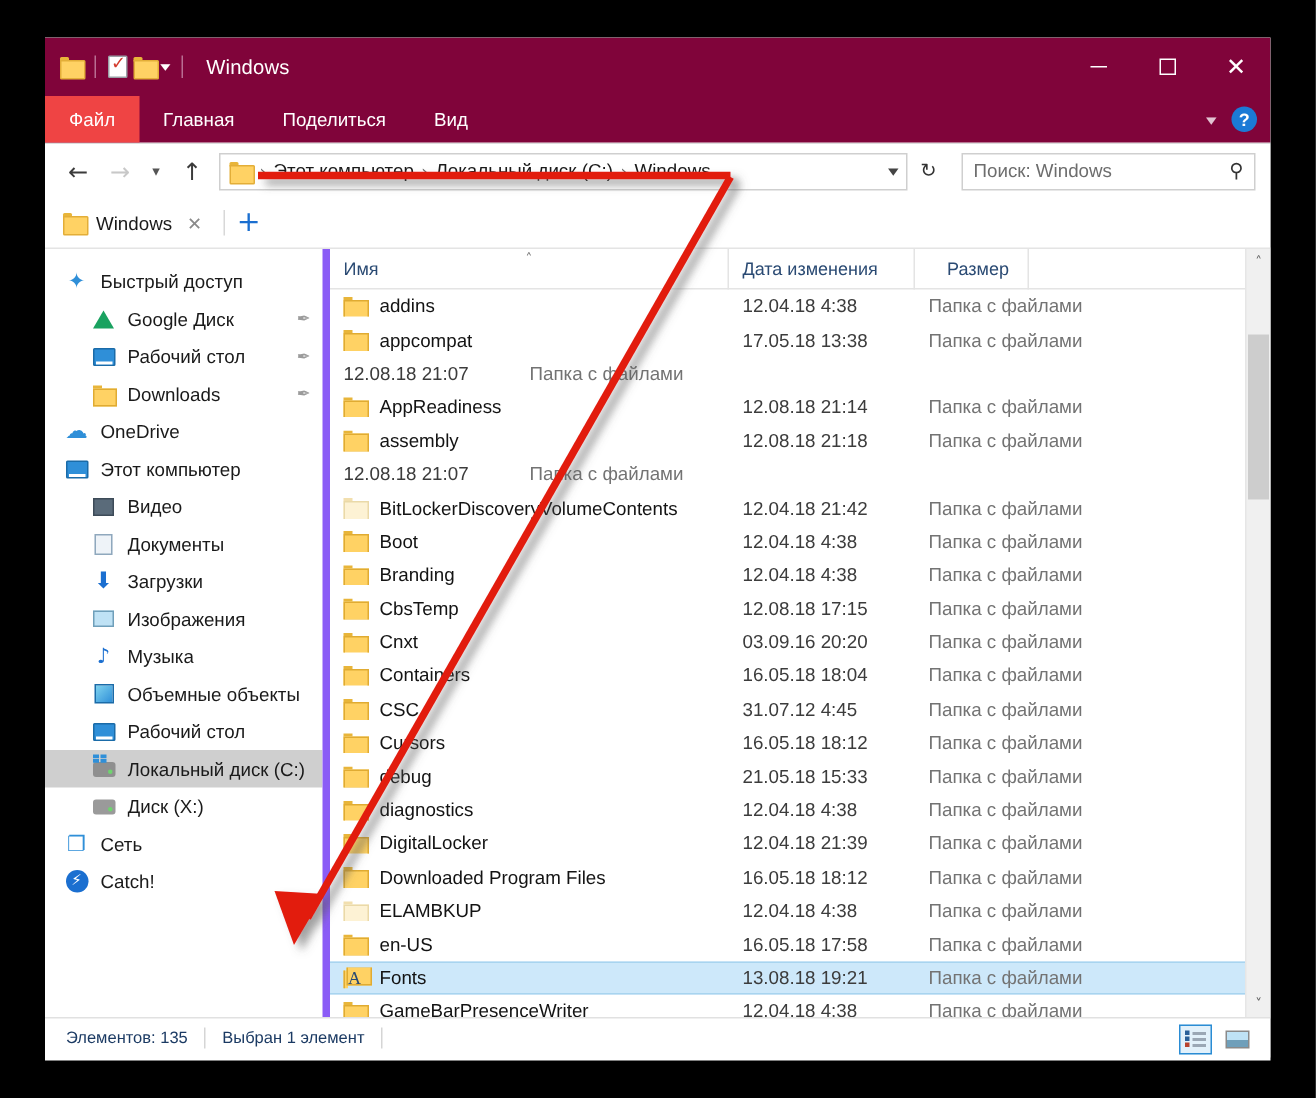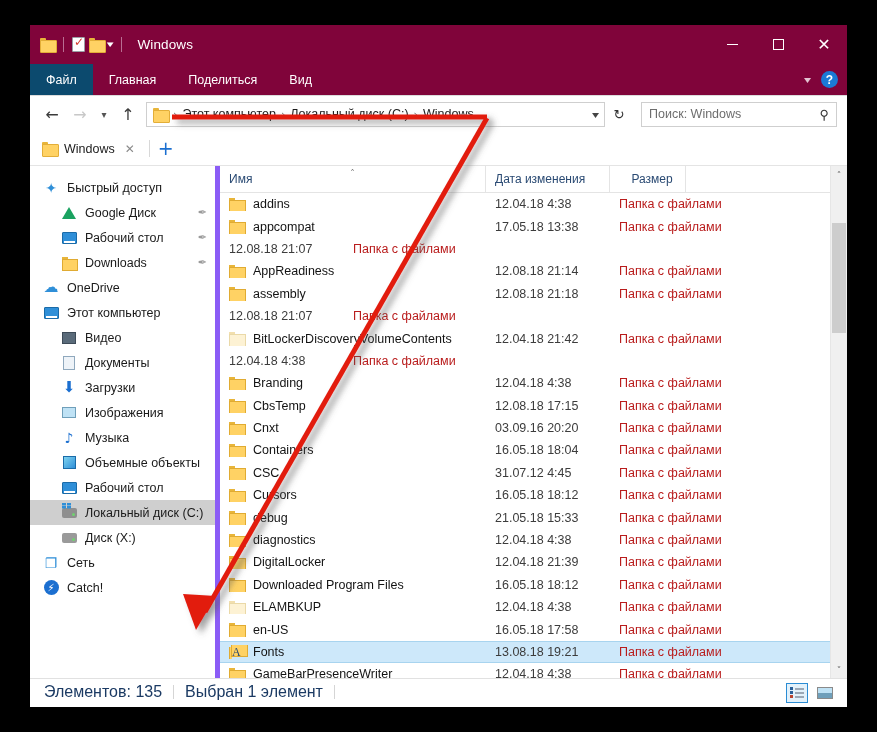--- a/index.html
+++ b/index.html
@@ -73,21 +73,21 @@
 
   
   .ribbon {
     height: 31px; background:#80043a; display:flex; align-items:stretch;
     position:relative;
   }
   .rtab {
     display:flex; align-items:center; padding: 0 16px;
     font-size:12.5px; color:#ffffff;
   }
-  .rtab.file { background:#0c4a6e; }
+  .rtab.file { background:#ef4444; }
   .ribbon-right {
     position:absolute; right:0; top:0; height:31px; display:flex; align-items:center;
     padding-right: 9px; gap: 11px;
   }
   .rb-chev { color:#e2c4d2; font-size:10px; transform: scaleX(1.4); }
   .help-ic {
     width:17px; height:17px; border-radius:50%; background:#1b7ad6;
     color:#fff; font-size:12px; font-weight:bold;
     display:flex; align-items:center; justify-content:center;
   }
@@ -222,38 +222,38 @@
   .ficon.f-norm::before{content:"";position:absolute;left:0;top:0;width:6px;height:2px;background:#e8b53a;}
   .ficon.f-norm::after{content:"";position:absolute;left:0;top:2px;width:15px;height:11px;background:#ffd264;border:1px solid #e0ab32;}
   .ficon.f-dim::before{content:"";position:absolute;left:0;top:0;width:6px;height:2px;background:#f2dfae;}
   .ficon.f-dim::after{content:"";position:absolute;left:0;top:2px;width:15px;height:11px;background:#fdf2d4;border:1px solid #ead9a8;}
   .ficon.f-fonts::after{
     content:"A"; position:absolute; left:2px; top:-2px;
     font-size:12px; color:#2a4a73; font-family:"Liberation Serif", serif;
   }
   .ficon.f-fonts::before{content:"";position:absolute;left:0;top:1px;width:2px;height:12px;background:#ffd264;border-left:1px solid #e0ab32;}
   .frow .fdate { width:124px; padding-left:9px; color:#3c3c3c; white-space:nowrap;}
-  .frow .ftype { width:118px; padding-left:9px; color:#b91c1c; white-space:nowrap;}
+  .frow .ftype { width:118px; padding-left:9px; color:#737373; white-space:nowrap;}
   .frow .fsize { width:76px; padding-left:9px; color:#3c3c3c;}
 
   
   .vscroll {
     width:17px; background:#f0f0f0; display:flex; flex-direction:column;
     align-items:center; border-left:1px solid #e6e6e6;
   }
   .sb-arrow { height:17px; display:flex; align-items:center; justify-content:center;
     color:#5f5f5f; font-size:9px; font-family:"DejaVu Sans", sans-serif; width:100%;}
   .sb-track { flex:1; width:100%; position:relative; }
   .sb-thumb { position:absolute; left:1px; right:1px; top:40px; height:110px; background:#cdcdcd; }
 
   
   .statusbar {
     height:27px; border-top:1px solid #e1e1e1; background:#ffffff;
     display:flex; align-items:center; padding-left:14px;
-    font-size:16px; color:#1b3a63; position:relative;
+    font-size:11px; color:#1b3a63; position:relative;
   }
   .st-sep { width:1px; height:14px; background:#d5d5d5; margin: 0 11px; }
   .viewbtns { position:absolute; right:11px; top:0; height:27px; display:flex; align-items:center; gap:6px;}
   .vbtn { width:22px; height:20px; display:flex; align-items:center; justify-content:center; }
   .vbtn.on { border:1px solid #2a8cd4; background:#e2f1fb; }
   .vb-details {
     width:14px;height:11px;
     background:
       linear-gradient(#2a6099,#2a6099) 0 0/3px 3px no-repeat,
       linear-gradient(#9aa7b5,#9aa7b5) 5px 0.5px/9px 2px no-repeat,
@@ -535,20 +535,24 @@
             <div class="frow">
               <span class="fname">
                 <span class="ficon f-dim"></span>
                 <span>BitLockerDiscoveryVolumeContents</span>
               </span>
               <span class="fdate">12.04.18 21:42</span>
               <span class="ftype">Папка с файлами</span>
               <span class="fsize"></span>
             </div>
             <div class="frow">
+              <span class="fname">
+                <span class="ficon f-norm"></span>
+                <span>Boot</span>
+              </span>
               <span class="fdate">12.04.18 4:38</span>
               <span class="ftype">Папка с файлами</span>
               <span class="fsize"></span>
             </div>
             <div class="frow">
               <span class="fname">
                 <span class="ficon f-norm"></span>
                 <span>Branding</span>
               </span>
               <span class="fdate">12.04.18 4:38</span>

